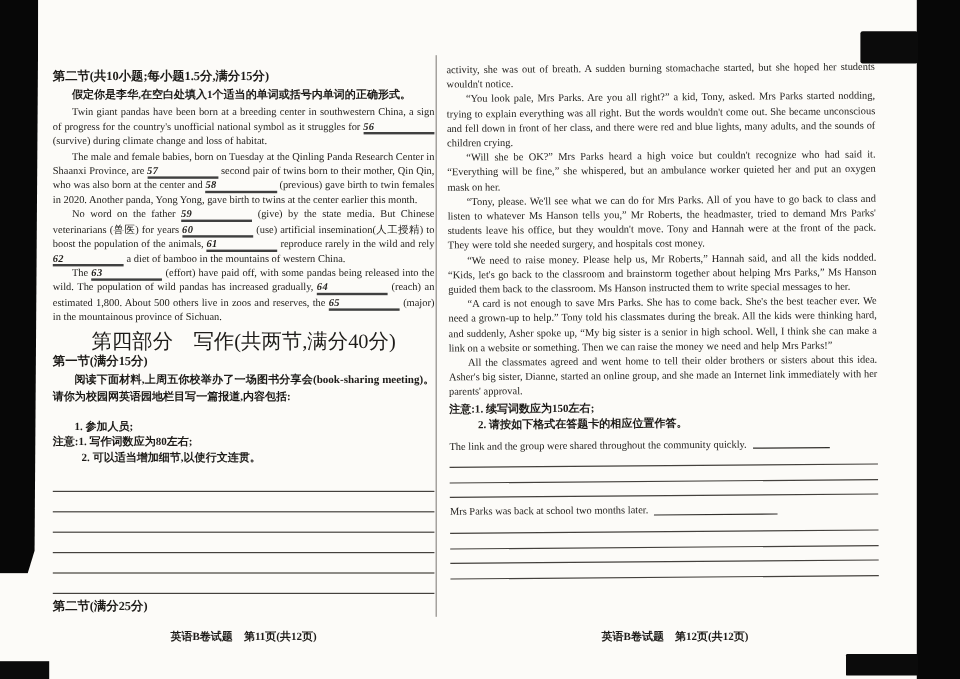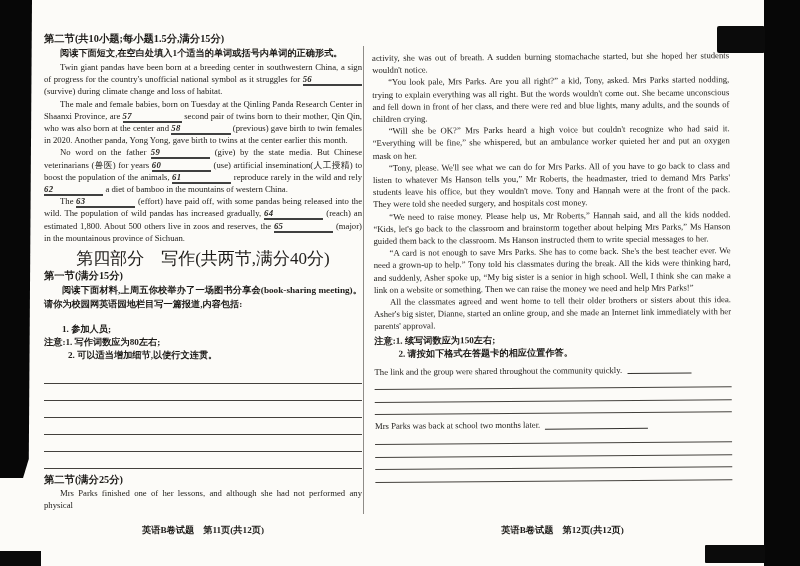--- a/index.html
+++ b/index.html
@@ -9,21 +9,21 @@
   .left-strip{position:absolute;left:0;top:0;width:32px;height:478px;background:#070707;
         clip-path:polygon(0 0,100% 0,90% 96%,72% 100%,0 100%);}
   .right-band{position:absolute;left:764px;top:0;width:36px;height:566px;background:#070707;}
   .blob-tr{position:absolute;left:717px;top:26px;width:48px;height:27px;background:#0b0b0b;border-radius:2px;}
   .blob-br{position:absolute;left:705px;top:545px;width:60px;height:18px;background:#0b0b0b;border-radius:1px;}
   .blob-bl{position:absolute;left:0;top:551px;width:41px;height:15px;background:#0b0b0b;}
   .divider{position:absolute;left:363px;top:46px;width:1px;height:468px;background:#8f8c88;}
 
   
   .col{position:absolute;font-size:8.7px;line-height:12.2px;text-align:justify;}
-  .col-left{left:44px;top:32px;width:318px;}
+  .col-left{left:44px;top:58px;width:318px;}
   .col-right{left:372px;top:52px;width:357px;transform:rotate(-0.45deg);transform-origin:left top;}
 
   p.en{margin:0;text-indent:16px;}
   p.en.noindent{text-indent:0;}
 
   .zh-title{font-weight:bold;font-size:10.3px;line-height:14px;text-align:left;margin:0;}
   .zh-instr{font-weight:600;font-size:9.2px;line-height:13px;text-align:left;margin:1px 0 1px 0;text-indent:16px;}
   .zh-big{font-weight:normal;font-size:17px;line-height:16px;text-align:center;margin:7px 0 0 0;}
   .zh-task{font-weight:600;font-size:9.2px;line-height:13.5px;text-align:justify;margin:1px 0 0 0;text-indent:18px;}
   .zh-point{font-weight:600;font-size:9.2px;line-height:13px;padding-left:18px;text-align:left;margin-top:12px;}
@@ -57,21 +57,21 @@
 
   <div class="left-strip"></div>
   <div class="right-band"></div>
   <div class="blob-tr"></div>
   <div class="blob-br"></div>
   <div class="blob-bl"></div>
   <div class="divider"></div>
 
   <div class="col col-left">
     <p class="zh-title">第二节(共10小题;每小题1.5分,满分15分)</p>
-    <p class="zh-instr">阅读下面短文,在空白处填入1个适当的单词或括号内单词的正确形式。</p>
+    <p class="zh-instr">假定你是李华,在空白处填入1个适当的单词或括号内单词的正确形式。</p>
 
     <p class="en">Twin giant pandas have been born at a breeding center in southwestern China, a sign of progress for the country's unofficial national symbol as it struggles for <span class="blank"><span class="qnum">56</span><span class="blank-line"></span></span> (survive) during climate change and loss of habitat.</p>
     <p class="en">The male and female babies, born on Tuesday at the Qinling Panda Research Center in Shaanxi Province, are <span class="blank"><span class="qnum">57</span><span class="blank-line"></span></span> second pair of twins born to their mother, Qin Qin, who was also born at the center and <span class="blank"><span class="qnum">58</span><span class="blank-line"></span></span> (previous) gave birth to twin females in 2020. Another panda, Yong Yong, gave birth to twins at the center earlier this month.</p>
     <p class="en">No word on the father <span class="blank"><span class="qnum">59</span><span class="blank-line"></span></span> (give) by the state media. But Chinese veterinarians (兽医) for years <span class="blank"><span class="qnum">60</span><span class="blank-line"></span></span> (use) artificial insemination(人工授精) to boost the population of the animals, <span class="blank"><span class="qnum">61</span><span class="blank-line"></span></span> reproduce rarely in the wild and rely <span class="blank"><span class="qnum">62</span><span class="blank-line"></span></span> a diet of bamboo in the mountains of western China.</p>
     <p class="en">The <span class="blank"><span class="qnum">63</span><span class="blank-line"></span></span> (effort) have paid off, with some pandas being released into the wild. The population of wild pandas has increased gradually, <span class="blank"><span class="qnum">64</span><span class="blank-line"></span></span> (reach) an estimated 1,800. About 500 others live in zoos and reserves, the <span class="blank"><span class="qnum">65</span><span class="blank-line"></span></span> (major) in the mountainous province of Sichuan.</p>
 
     <p class="zh-big">第四部分　写作(共两节,满分40分)</p>
     <p class="zh-title" style="margin-top:2px;">第一节(满分15分)</p>
     <p class="zh-task">阅读下面材料,上周五你校举办了一场图书分享会(book-sharing meeting)。请你为校园网英语园地栏目写一篇报道,内容包括:</p>
     <div class="zh-point">1. 参加人员;</div>
@@ -81,21 +81,20 @@
     <div class="rules-left">
       <div class="rule"></div>
       <div class="rule"></div>
       <div class="rule"></div>
       <div class="rule"></div>
       <div class="rule"></div>
       <div class="rule"></div>
     </div>
 
     <p class="zh-title" style="margin-top:4px;">第二节(满分25分)</p>
-    <p class="en">Mrs Parks finished one of her lessons, and although she had not performed any physical</p>
   </div>
   <div class="footer fl">英语B卷试题　第11页(共12页)</div>
 
   <div class="col col-right">
     <p class="en noindent">activity, she was out of breath. A sudden burning stomachache started, but she hoped her students wouldn't notice.</p>
     <p class="en">“You look pale, Mrs Parks. Are you all right?” a kid, Tony, asked. Mrs Parks started nodding, trying to explain everything was all right. But the words wouldn't come out. She became unconscious and fell down in front of her class, and there were red and blue lights, many adults, and the sounds of children crying.</p>
     <p class="en">“Will she be OK?” Mrs Parks heard a high voice but couldn't recognize who had said it. “Everything will be fine,” she whispered, but an ambulance worker quieted her and put an oxygen mask on her.</p>
     <p class="en">“Tony, please. We'll see what we can do for Mrs Parks. All of you have to go back to class and listen to whatever Ms Hanson tells you,” Mr Roberts, the headmaster, tried to demand Mrs Parks' students leave his office, but they wouldn't move. Tony and Hannah were at the front of the pack. They were told she needed surgery, and hospitals cost money.</p>
     <p class="en">“We need to raise money. Please help us, Mr Roberts,” Hannah said, and all the kids nodded. “Kids, let's go back to the classroom and brainstorm together about helping Mrs Parks,” Ms Hanson guided them back to the classroom. Ms Hanson instructed them to write special messages to her.</p>
     <p class="en">“A card is not enough to save Mrs Parks. She has to come back. She's the best teacher ever. We need a grown-up to help.” Tony told his classmates during the break. All the kids were thinking hard, and suddenly, Asher spoke up, “My big sister is a senior in high school. Well, I think she can make a link on a website or something. Then we can raise the money we need and help Mrs Parks!”</p>

